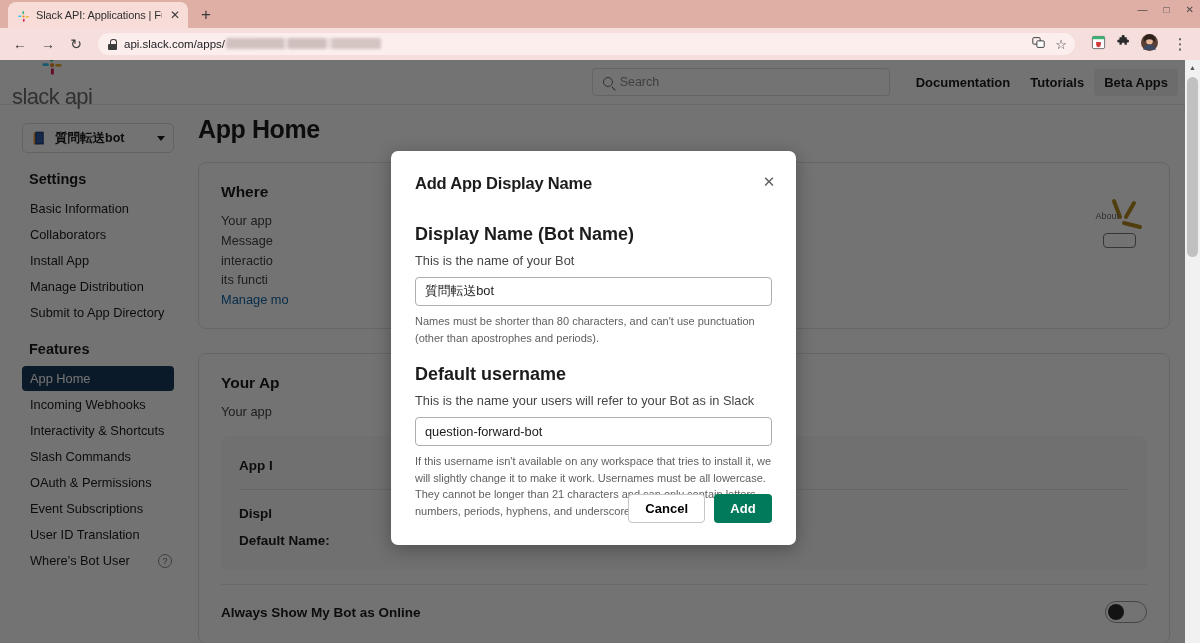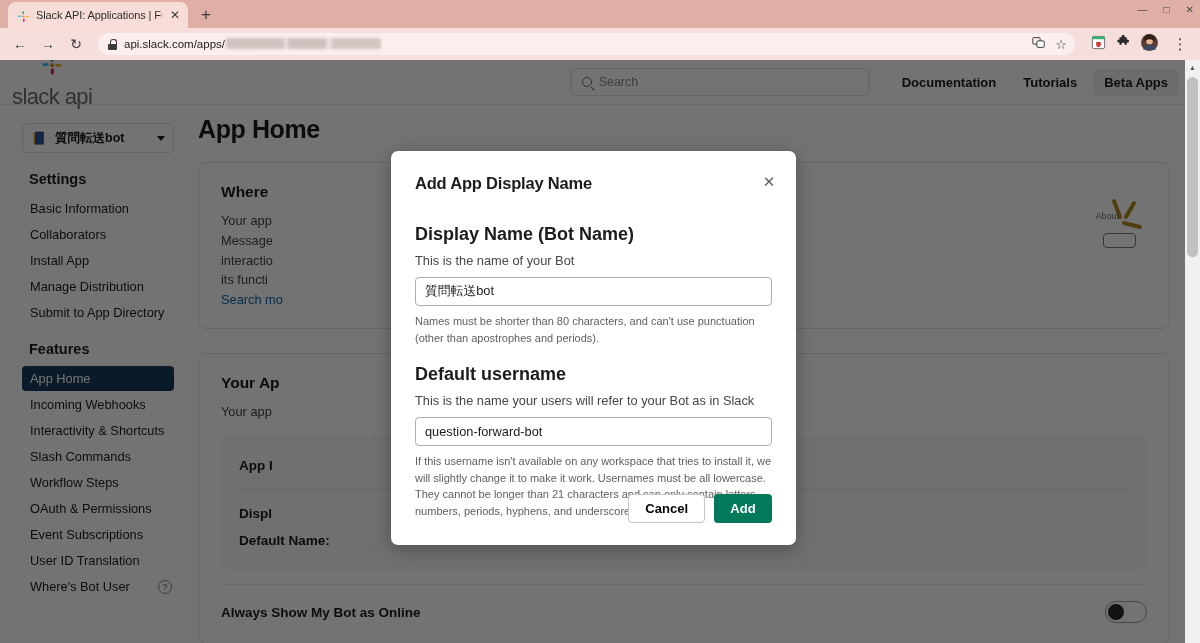--- a/index.html
+++ b/index.html
@@ -92,21 +92,21 @@
   .site-header {
     height: 45px; display: flex; align-items: center;
     padding: 0 22px 0 12px; border-bottom: 1px solid #e8e8e8;
     position: relative; background: #fff;
   }
   .logo { display: flex; align-items: center; gap: 8px; flex-direction: column; }
   .logo-mark { width: 22px; height: 22px; position: relative; }
   .logo-text { font-size: 22px; font-weight: 700; color: #121016; letter-spacing: -0.6px; }
   .logo-text span { font-weight: 400; color: #6e6d73; }
   .hdr-right {
-    margin-left: auto; display: flex; align-items: center; gap: 7px;
+    margin-left: auto; display: flex; align-items: center; gap: 0;
   }
   .searchbox {
     width: 298px; height: 28px; border: 1px solid #ddd; border-radius: 4px;
     display: flex; align-items: center; gap: 7px; padding: 0 10px;
     margin-right: 16px;
   }
   .search-glass {
     width: 10px; height: 10px; border: 1.4px solid #6b6b6b; border-radius: 50%;
     position: relative; flex: 0 0 10px;
   }
@@ -352,21 +352,20 @@
         <div class="side-item">Collaborators</div>
         <div class="side-item">Install App</div>
         <div class="side-item">Manage Distribution</div>
         <div class="side-item">Submit to App Directory</div>
 
         <div class="side-group-title" style="margin-top:16px">Features</div>
         <div class="side-item active">App Home</div>
         <div class="side-item">Incoming Webhooks</div>
         <div class="side-item">Interactivity &amp; Shortcuts</div>
         <div class="side-item">Slash Commands</div>
-        <div class="side-item">Workflow Steps</div>
         <div class="side-item">OAuth &amp; Permissions</div>
         <div class="side-item">Event Subscriptions</div>
         <div class="side-item">User ID Translation</div>
         <div class="side-item">
           <span>Where's Bot User</span>
           <span class="side-help">?</span>
         </div>
 
         <div class="side-gap"></div>
 
@@ -374,21 +373,21 @@
 
       <div class="main">
         <div class="page-title">App Home</div>
 
         <div class="card">
           <h3>Where</h3>
           <p>Your app</p>
           <p>Message</p>
           <p>interactio</p>
           <p>its functi</p>
-          <a class="learn">Search mo</a>
+          <a class="learn">Manage mo</a>
           <span class="illus">
             <svg width="75" height="110" viewBox="0 0 75 110">
               <g stroke="#b48a22" stroke-width="4" stroke-linecap="round">
                 <line x1="42" y1="10" x2="48" y2="26"></line>
                 <line x1="62" y1="12" x2="54" y2="26"></line>
                 <line x1="52" y1="32" x2="68" y2="36"></line>
               </g>
             </svg>
           </span>
           <span class="illus-label">About</span>

